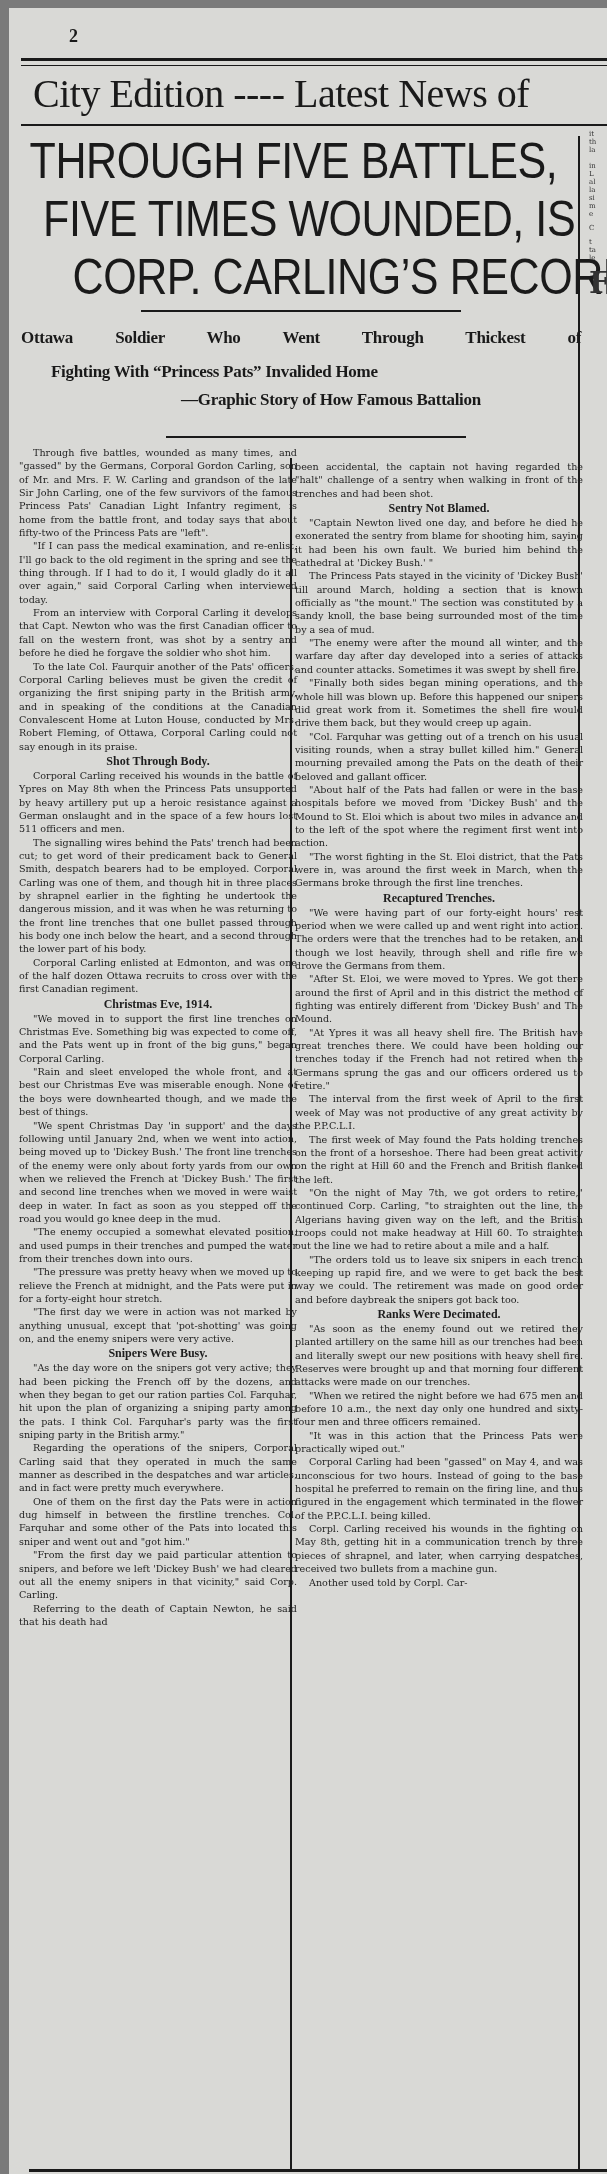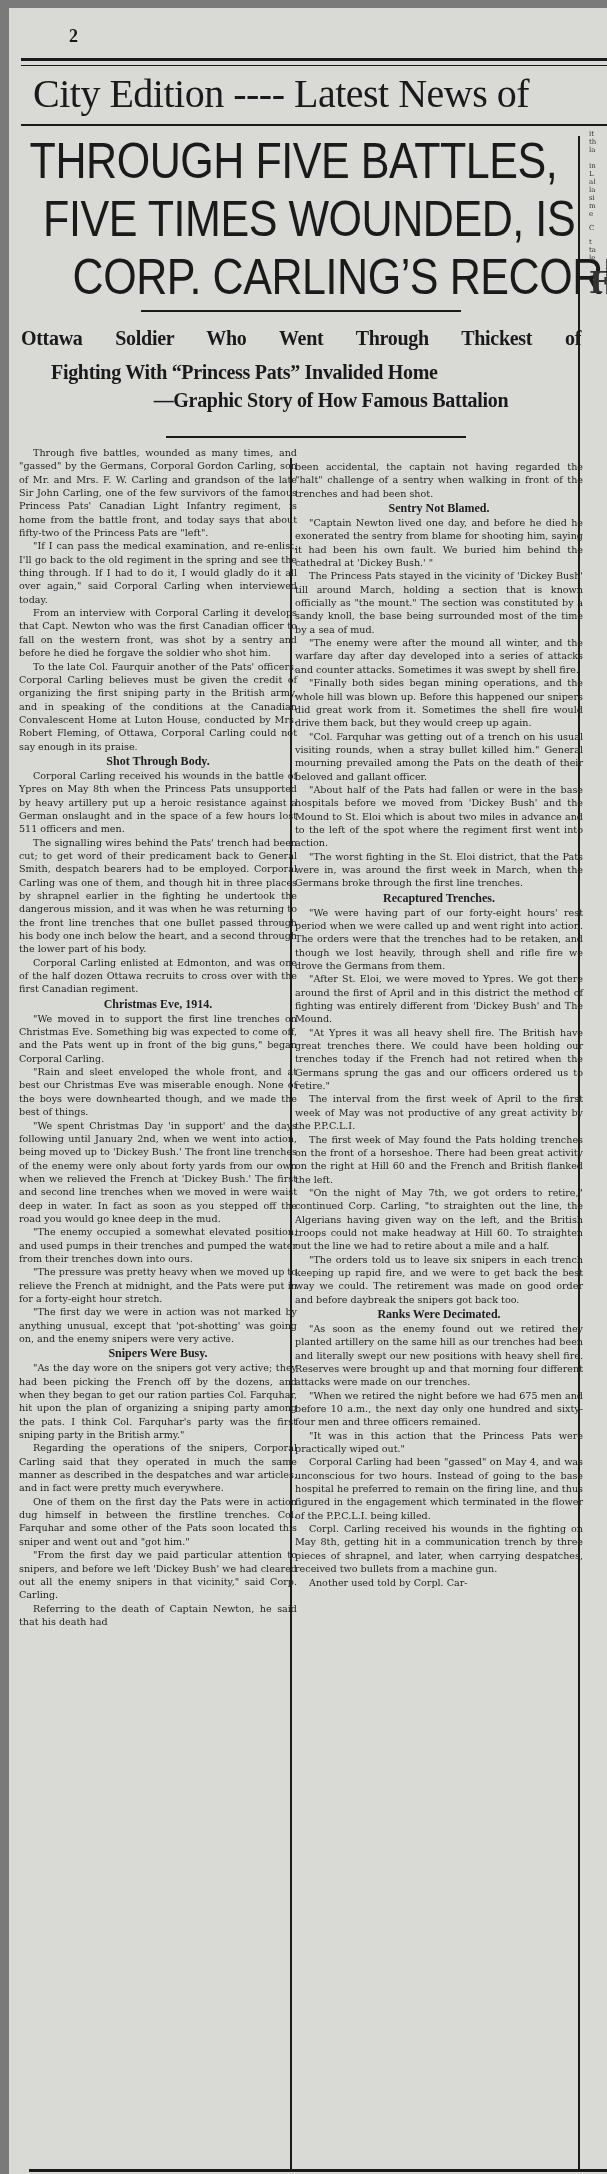--- a/index.html
+++ b/index.html
@@ -32,21 +32,21 @@
     transform: scaleX(0.86); transform-origin: left top; width: 660px;
   }
   .headline div { white-space: nowrap; }
   .hl1 { text-align: left; padding-left: 10px; }
   .hl2 { padding-left: 10px; }
   .hl3 { padding-left: 60px; }
   .rule-short { position: absolute; border-top: 2px solid #1a1a1a; }
   .deck {
     position: absolute; left: 12px; top: 316px; width: 560px;
     font-family: "Liberation Serif", serif; font-weight: bold;
-    font-size: 20px; line-height: 28px; letter-spacing: -0.3px;
+    font-size: 17px; line-height: 28px; letter-spacing: -0.3px;
   }
   .deck .d1 { text-align: justify; text-align-last: justify; }
   .deck .d2 { padding-left: 30px; margin-top: 6px; }
   .deck .d3 { padding-left: 60px; text-align: center; }
   .deck .d4 { padding-left: 130px; }
   .col {
     position: absolute;
     font-family: "DejaVu Serif", serif; font-size: 9.6px; line-height: 13.35px;
     text-align: justify; color: #1e1e1e;
   }
@@ -102,21 +102,21 @@
     <h4>Christmas Eve, 1914.</h4>
     <p>"We moved in to support the first line trenches on Christmas Eve. Something big was expected to come off, and the Pats went up in front of the big guns," began Corporal Carling.</p>
     <p>"Rain and sleet enveloped the whole front, and at best our Christmas Eve was miserable enough. None of the boys were downhearted though, and we made the best of things.</p>
     <p>"We spent Christmas Day 'in support' and the days following until January 2nd, when we went into action, being moved up to 'Dickey Bush.' The front line trenches of the enemy were only about forty yards from our own when we relieved the French at 'Dickey Bush.' The first and second line trenches when we moved in were waist deep in water. In fact as soon as you stepped off the road you would go knee deep in the mud.</p>
     <p>"The enemy occupied a somewhat elevated position, and used pumps in their trenches and pumped the water from their trenches down into ours.</p>
     <p>"The pressure was pretty heavy when we moved up to relieve the French at midnight, and the Pats were put in for a forty-eight hour stretch.</p>
     <p>"The first day we were in action was not marked by anything unusual, except that 'pot-shotting' was going on, and the enemy snipers were very active.</p>
     <h4>Snipers Were Busy.</h4>
     <p>"As the day wore on the snipers got very active; they had been picking the French off by the dozens, and when they began to get our ration parties Col. Farquhar, hit upon the plan of organizing a sniping party among the pats. I think Col. Farquhar's party was the first sniping party in the British army."</p>
     <p>Regarding the operations of the snipers, Corporal Carling said that they operated in much the same manner as described in the despatches and war articles, and in fact were pretty much everywhere.</p>
-    <p>One of them on the first day the Pats were in action dug himself in between the firstline trenches. Col. Farquhar and some other of the Pats soon located this sniper and went out and "got him."</p>
+    <p>One of them on the first day the Pats were in action dug himself in between the firstline trenches. Col. Farquhar and some other of the Pats into located this sniper and went out and "got him."</p>
     <p>"From the first day we paid particular attention to snipers, and before we left 'Dickey Bush' we had cleared out all the enemy snipers in that vicinity," said Corp. Carling.</p>
     <p>Referring to the death of Captain Newton, he said that his death had</p>
   </div>
 
   <div class="col col2">
     <p class="cont">been accidental, the captain not having regarded the "halt" challenge of a sentry when walking in front of the trenches and had been shot.</p>
     <h4>Sentry Not Blamed.</h4>
     <p>"Captain Newton lived one day, and before he died he exonerated the sentry from blame for shooting him, saying it had been his own fault. We buried him behind the cathedral at 'Dickey Bush.' "</p>
     <p>The Princess Pats stayed in the vicinity of 'Dickey Bush' till around March, holding a section that is known officially as "the mount." The section was constituted by a sandy knoll, the base being surrounded most of the time by a sea of mud.</p>
     <p>"The enemy were after the mound all winter, and the warfare day after day developed into a series of attacks and counter attacks. Sometimes it was swept by shell fire.</p>

